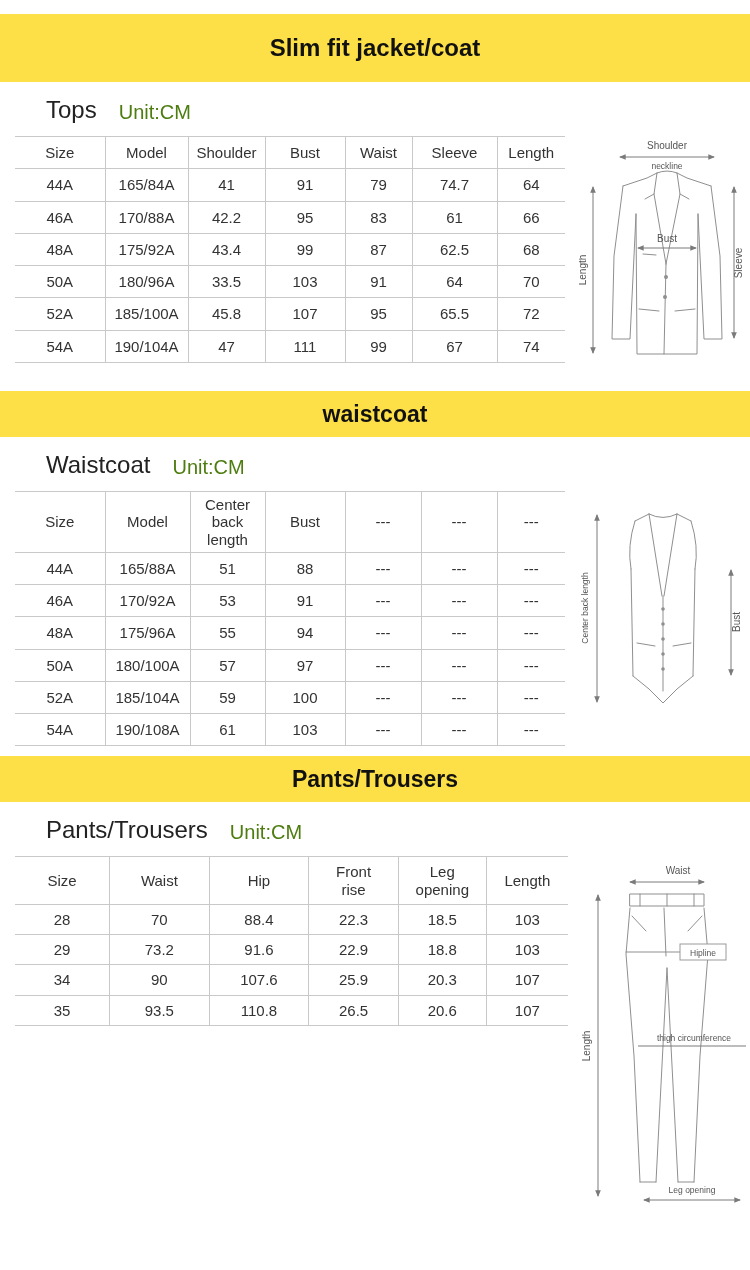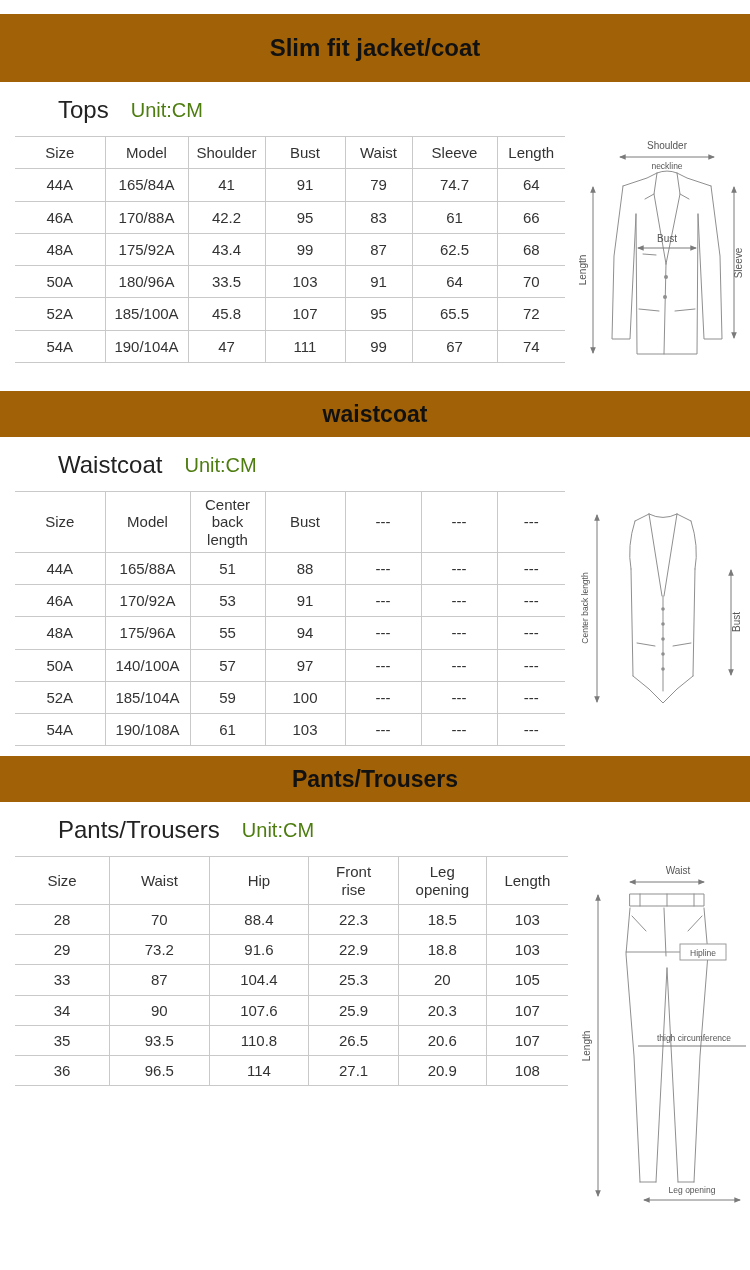--- a/index.html
+++ b/index.html
@@ -9,29 +9,29 @@
 
   
   .top-header { position:relative; height:68px; }
   .corner { position:absolute; top:0; width:30px; height:26px; background:#161616; }
   .corner.left { left:0; } .corner.right { right:0; }
   .title-bar { position:absolute; top:24px; left:0; right:0; height:44px; background:#161616;
                color:#fff; display:flex; align-items:center; justify-content:center;
                font-size:23px; font-weight:bold; letter-spacing:0.5px; }
 
   
-  .band { background:#a16207; display:flex; align-items:center; justify-content:center;
+  .band { background:#fde047; display:flex; align-items:center; justify-content:center;
           font-weight:bold; color:#111; }
   .band.tall  { height:68px; margin-top:14px; font-size:24px; }
   .band.short { height:46px; font-size:23px; }
   .band.b2 { margin-top:13px; }
   .band.b3 { margin-top:10px; }
 
   
-  .section-label { display:flex; align-items:center; padding-left:42px; margin:14px 16px 12px; color:#222; }
+  .section-label { display:flex; align-items:flex-end; padding-left:42px; margin:14px 4px 12px; color:#222; }
   .section-label .name { font-size:24px; }
   .section-label .unit { font-size:20px; margin-left:22px; color:#4d7c0f; }
 
   
   .content-row { display:flex; align-items:flex-start; padding-left:15px; }
   .diagram { margin-left:14px; }
 
   
   table { border-collapse:collapse; table-layout:fixed; font-size:15px; color:#333; background:#fff; }
   th, td { border:1px solid #c9c9c9; text-align:center; vertical-align:middle;
@@ -230,21 +230,21 @@
             <td>48A</td>
             <td>175/96A</td>
             <td>55</td>
             <td>94</td>
             <td>---</td>
             <td>---</td>
             <td>---</td>
           </tr>
           <tr>
             <td>50A</td>
-            <td>140/100A</td>
+            <td>180/100A</td>
             <td>57</td>
             <td>97</td>
             <td>---</td>
             <td>---</td>
             <td>---</td>
           </tr>
           <tr>
             <td>52A</td>
             <td>185/104A</td>
             <td>59</td>
@@ -339,50 +339,34 @@
           </tr>
           <tr>
             <td>29</td>
             <td>73.2</td>
             <td>91.6</td>
             <td>22.9</td>
             <td>18.8</td>
             <td>103</td>
           </tr>
           <tr>
-            <td>33</td>
-            <td>87</td>
-            <td>104.4</td>
-            <td>25.3</td>
-            <td>20</td>
-            <td>105</td>
-          </tr>
-          <tr>
             <td>34</td>
             <td>90</td>
             <td>107.6</td>
             <td>25.9</td>
             <td>20.3</td>
             <td>107</td>
           </tr>
           <tr>
             <td>35</td>
             <td>93.5</td>
             <td>110.8</td>
             <td>26.5</td>
             <td>20.6</td>
             <td>107</td>
-          </tr>
-          <tr>
-            <td>36</td>
-            <td>96.5</td>
-            <td>114</td>
-            <td>27.1</td>
-            <td>20.9</td>
-            <td>108</td>
           </tr>
         </tbody>
       </table>
 
     <div class="diagram">
       <svg width="168" height="352" viewBox="0 0 168 352">
         <defs>
           <marker id="arrP" viewBox="0 0 8 8" markerWidth="7" markerHeight="7" refX="6.5" refY="4" orient="auto-start-reverse">
             <path d="M0 0.8 L7.6 4 L0 7.2 z" fill="#7a7a7a"></path>
           </marker>

